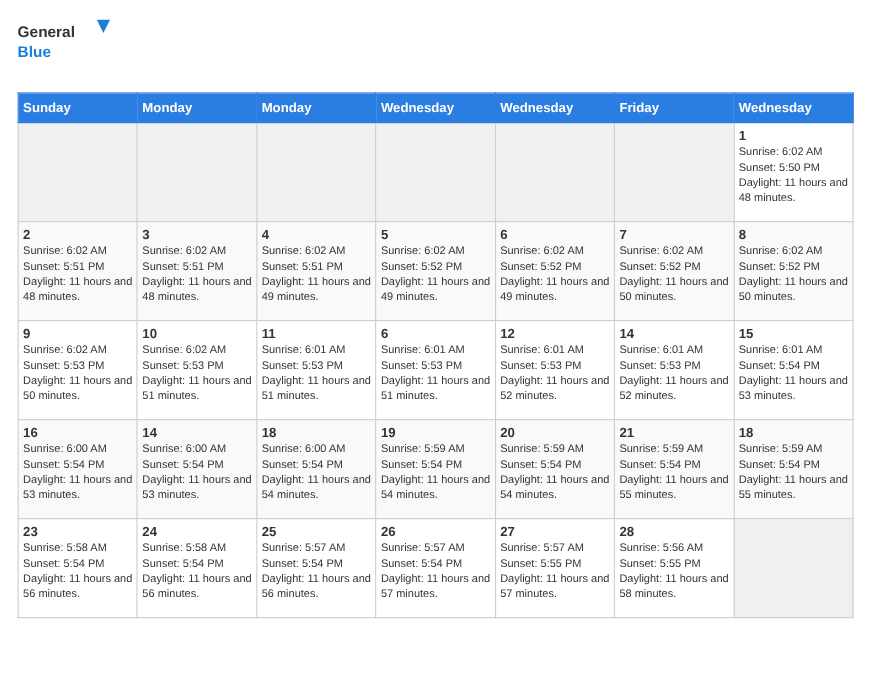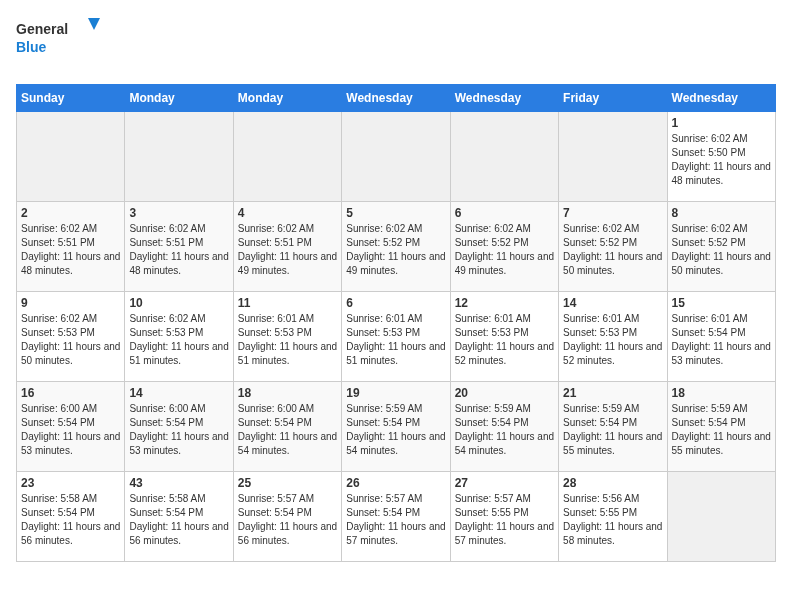--- a/index.html
+++ b/index.html
@@ -215,21 +215,21 @@
           <span class="day-num">18</span>
           <div class="day-info">Sunrise: 5:59 AM<br>Sunset: 5:54 PM<br>Daylight: 11 hours and 55 minutes.</div>
         </td>
       </tr>
       <tr>
         <td>
           <span class="day-num">23</span>
           <div class="day-info">Sunrise: 5:58 AM<br>Sunset: 5:54 PM<br>Daylight: 11 hours and 56 minutes.</div>
         </td>
         <td>
-          <span class="day-num">43</span>
+          <span class="day-num">24</span>
           <div class="day-info">Sunrise: 5:58 AM<br>Sunset: 5:54 PM<br>Daylight: 11 hours and 56 minutes.</div>
         </td>
         <td>
           <span class="day-num">25</span>
           <div class="day-info">Sunrise: 5:57 AM<br>Sunset: 5:54 PM<br>Daylight: 11 hours and 56 minutes.</div>
         </td>
         <td>
           <span class="day-num">26</span>
           <div class="day-info">Sunrise: 5:57 AM<br>Sunset: 5:54 PM<br>Daylight: 11 hours and 57 minutes.</div>
         </td>

